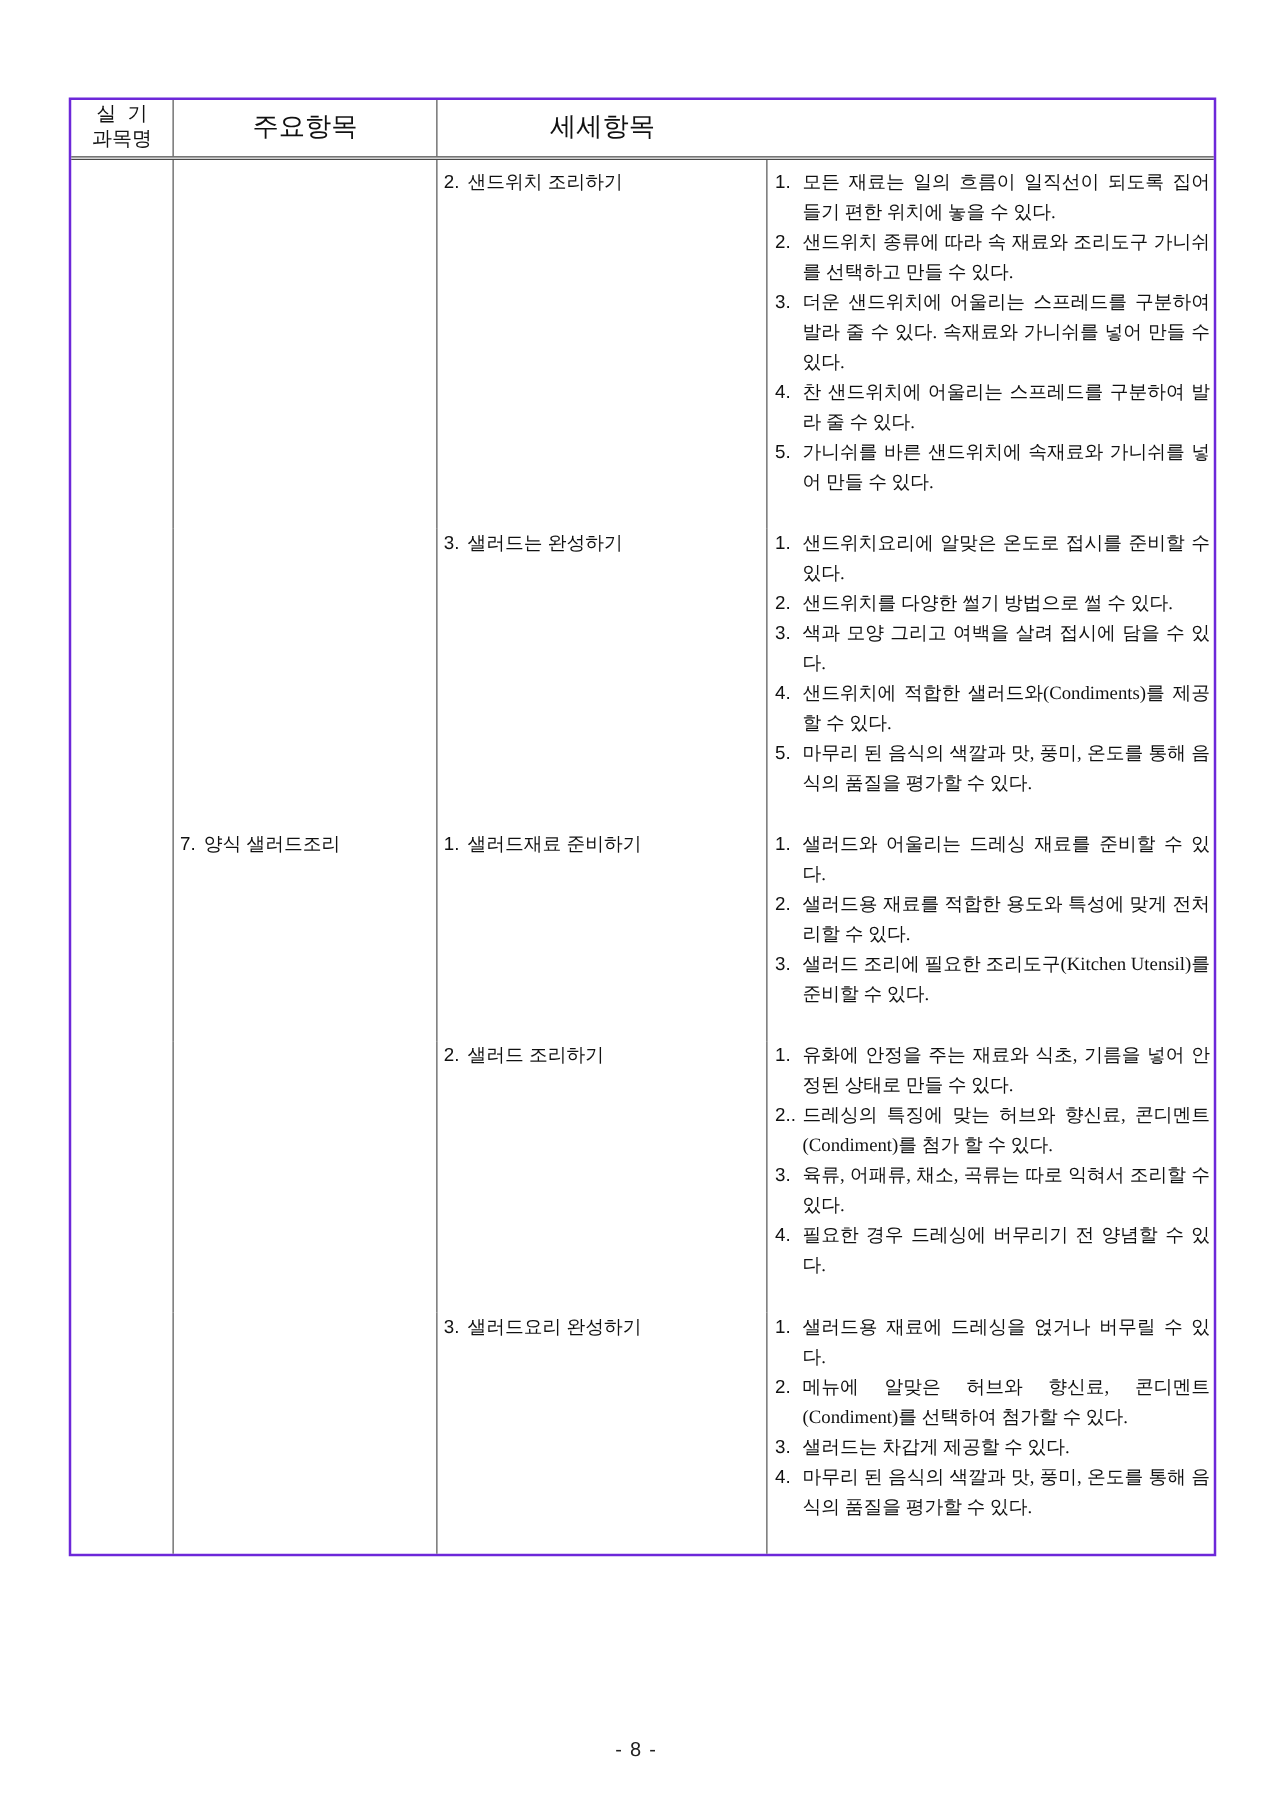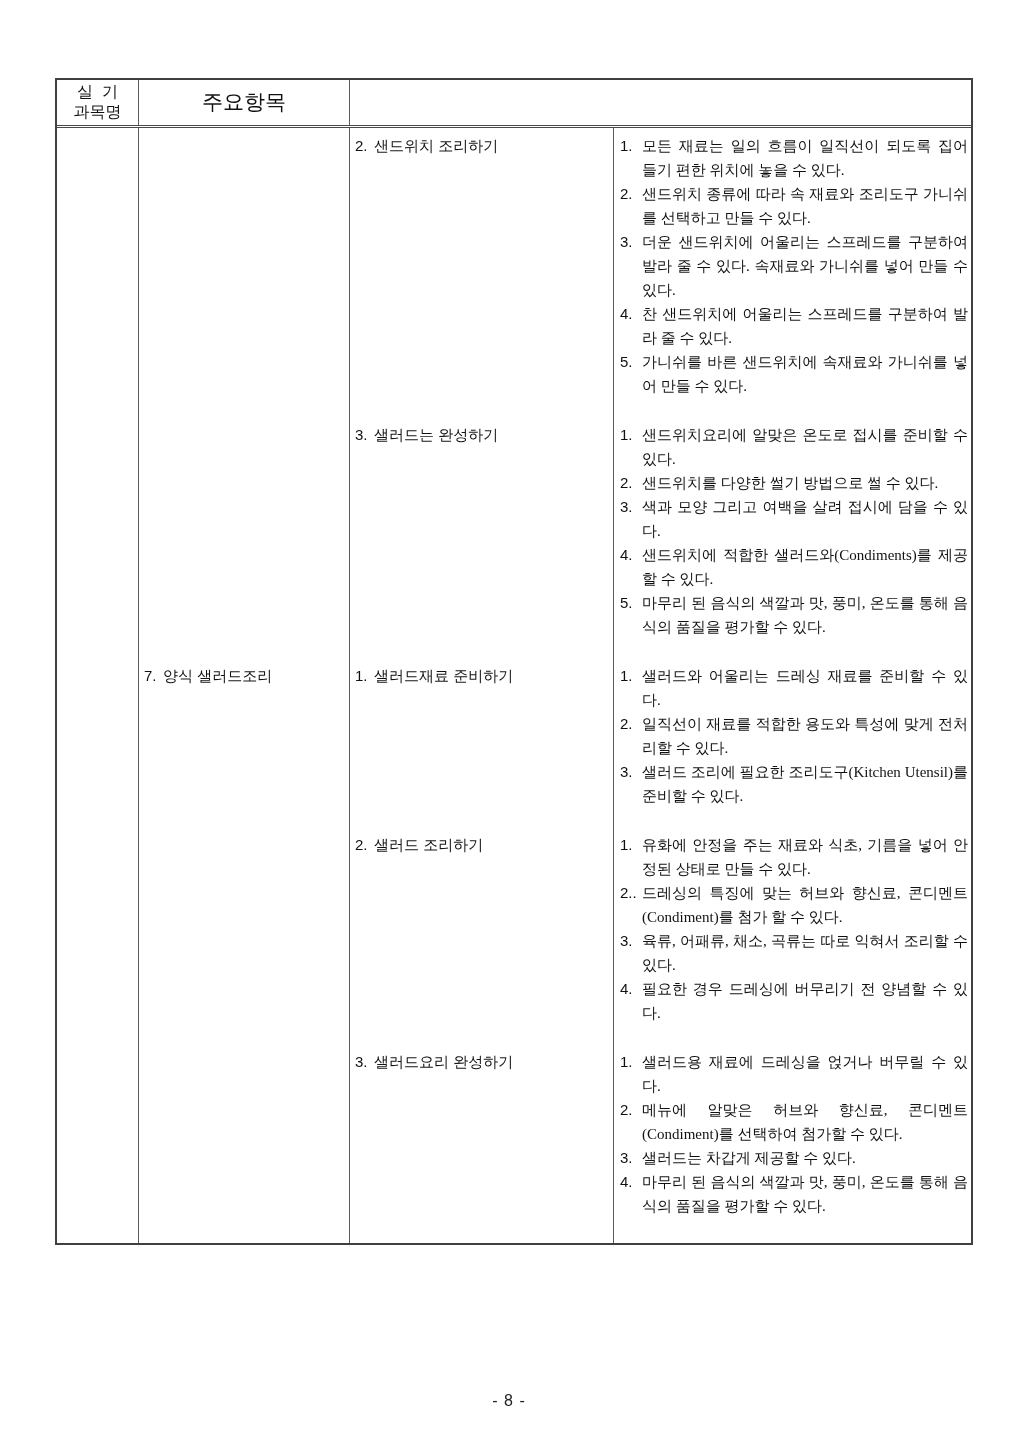--- a/index.html
+++ b/index.html
@@ -2,21 +2,21 @@
 <html><head>
 <meta charset="utf-8">
 <style>
   html,body { margin:0; padding:0; }
   body {
     width:1018px; height:1440px; background:#ffffff; position:relative;
     font-family:"Liberation Sans","DejaVu Sans",sans-serif; color:#111;
   }
   .doc-table {
     position:absolute; left:55px; top:78px; width:918px;
-    border:2px solid #404040; box-sizing:border-box; background:#fff;
+    border:2px solid #6d28d9; box-sizing:border-box; background:#fff;
   }
   .thead {
     display:grid; grid-template-columns:82px 211px 264px 1fr;
     border-bottom:3px double #4a4a4a;
   }
   .hc {
     border-right:1px solid #5a5a5a; box-sizing:border-box;
     display:flex; align-items:center; justify-content:center;
     text-align:center; font-size:21px; line-height:20px; padding:2px 0 3px 0;
     min-height:42px;
@@ -50,20 +50,21 @@
 </style>
 </head>
 <body>
 
 <div class="doc-table">
 
   <div class="thead">
     <div class="hc c1">실  기
 과목명</div>
     <div class="hc c2">주요항목</div>
+    <div class="hc c4 last">세세항목</div>
   </div>
 
   <div class="tbody">
 
     <div class="bc c1 pt"></div>
     <div class="bc c2 pt"></div>
     <div class="bc c3 pt">
       <div class="sub">
         <span class="no">2.</span>
         <span class="st">샌드위치 조리하기</span>
@@ -136,21 +137,21 @@
         <span class="st">샐러드재료 준비하기</span>
       </div>
     </div>
     <div class="bc c4 last">
       <div class="item">
           <span class="no">1.</span>
           <span class="txt">샐러드와 어울리는 드레싱 재료를 준비할 수 있다.</span>
         </div>
       <div class="item">
           <span class="no">2.</span>
-          <span class="txt">일직선이 재료를 적합한 용도와 특성에 맞게 전처리할 수 있다.</span>
+          <span class="txt">샐러드용 재료를 적합한 용도와 특성에 맞게 전처리할 수 있다.</span>
         </div>
       <div class="item">
           <span class="no">3.</span>
           <span class="txt">샐러드 조리에 필요한 조리도구(Kitchen Utensil)를 준비할 수 있다.</span>
         </div>
     </div>
 
     <div class="bc c1"></div>
     <div class="bc c2"></div>
     <div class="bc c3">

